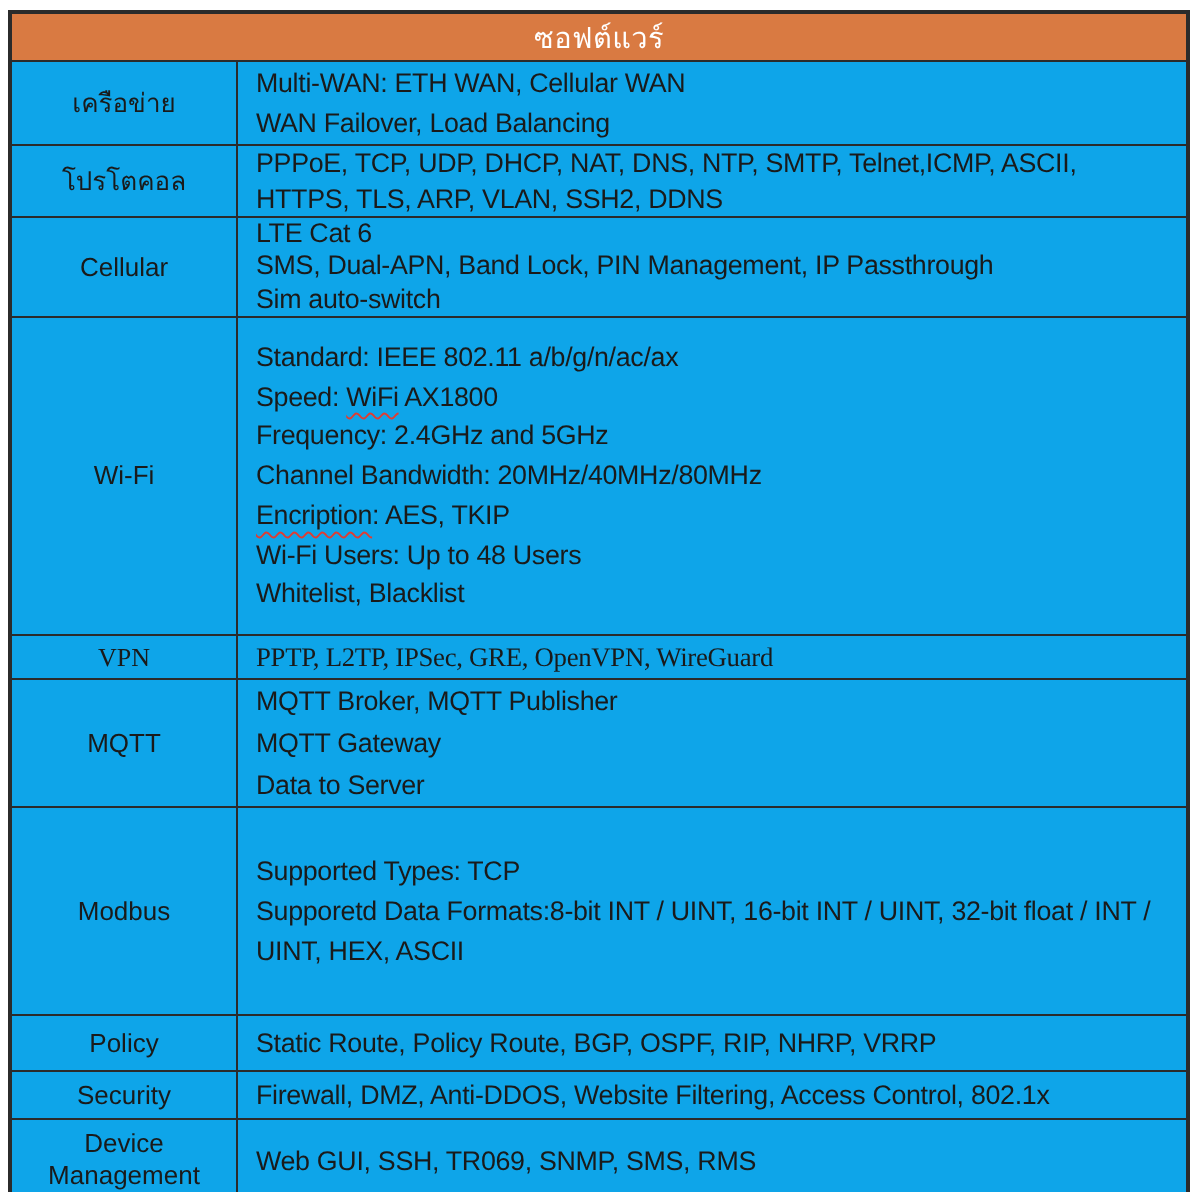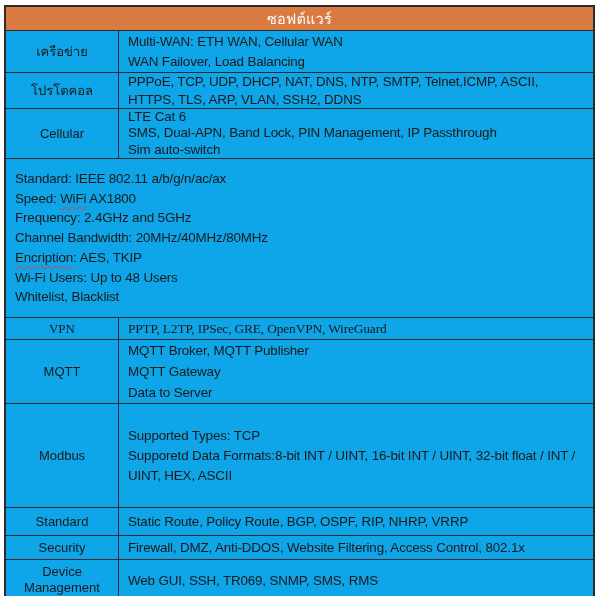--- a/index.html
+++ b/index.html
@@ -104,20 +104,21 @@
         </div>
         <div class="row row-cellular">
           <div class="label-cell">Cellular</div>
           <div class="value-cell">
             <div class="line">LTE Cat 6</div>
             <div class="line">SMS, Dual-APN, Band Lock, PIN Management, IP Passthrough</div>
             <div class="line">Sim auto-switch</div>
           </div>
         </div>
         <div class="row row-wifi">
+          <div class="label-cell">Wi-Fi</div>
           <div class="value-cell">
             <div class="line">Standard: IEEE 802.11 a/b/g/n/ac/ax</div>
             <div class="line">Speed: <span class="misspelled">WiFi</span> AX1800</div>
             <div class="line">Frequency: 2.4GHz and 5GHz</div>
             <div class="line">Channel Bandwidth: 20MHz/40MHz/80MHz</div>
             <div class="line"><span class="misspelled">Encription</span>: AES, TKIP</div>
             <div class="line">Wi-Fi Users: Up to 48 Users</div>
             <div class="line">Whitelist, Blacklist</div>
           </div>
         </div>
@@ -136,21 +137,21 @@
           </div>
         </div>
         <div class="row row-modbus">
           <div class="label-cell">Modbus</div>
           <div class="value-cell">
             <div class="line">Supported Types: TCP</div>
             <div class="line">Supporetd Data Formats:8-bit INT / UINT, 16-bit INT / UINT, 32-bit float / INT / UINT, HEX, ASCII</div>
           </div>
         </div>
         <div class="row row-routing">
-          <div class="label-cell">Standard</div>
+          <div class="label-cell">Policy</div>
           <div class="value-cell">
             <div class="line">Static Route, Policy Route, BGP, OSPF, RIP, NHRP, VRRP</div>
           </div>
         </div>
         <div class="row row-security">
           <div class="label-cell">Security</div>
           <div class="value-cell">
             <div class="line">Firewall, DMZ, Anti-DDOS, Website Filtering, Access Control, 802.1x</div>
           </div>
         </div>

